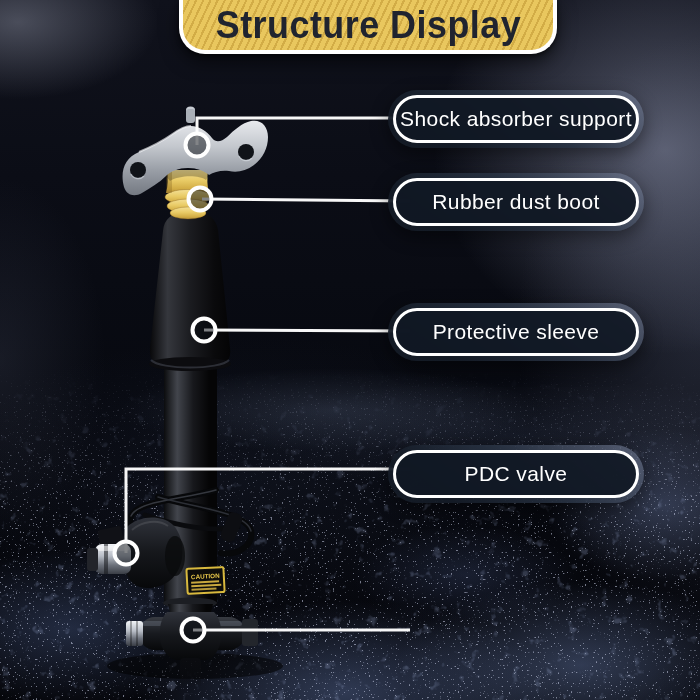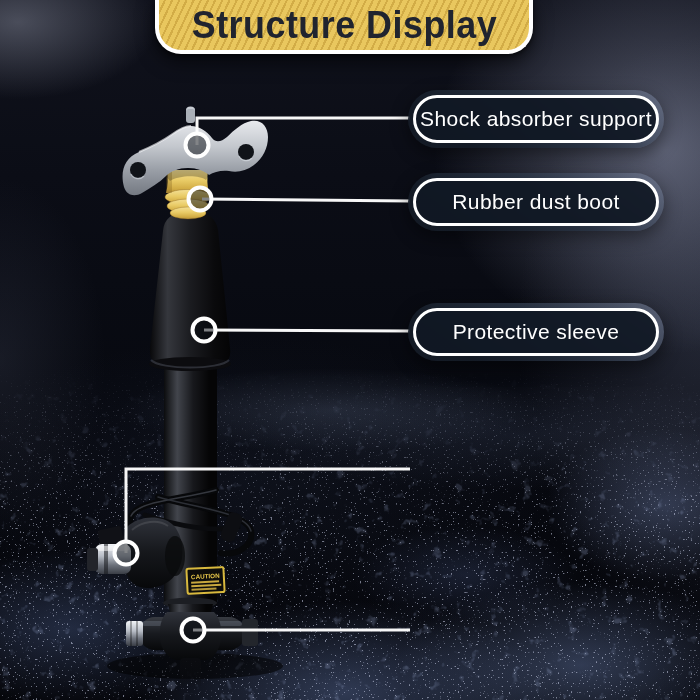--- a/index.html
+++ b/index.html
@@ -30,34 +30,34 @@
     position:absolute;left:0;bottom:0;width:700px;height:330px;opacity:.55;
     -webkit-mask-image:linear-gradient(180deg,transparent 0,#000 45%);
             mask-image:linear-gradient(180deg,transparent 0,#000 45%);
   }
   .vignette{
     position:absolute;inset:0;
     background:radial-gradient(120% 120% at 50% 45%, transparent 55%, rgba(0,0,0,.38) 100%);
   }
   
   .banner{
-    position:absolute;left:155px;top:0;width:370px;height:50px;
+    position:absolute;left:179px;top:0;width:370px;height:50px;
     background:repeating-linear-gradient(115deg,#e9c75e 0 4.5px,#d2ac46 4.5px 6.5px);
     border:4px solid #fff;border-top:none;
     border-radius:0 0 26px 26px;
     box-shadow:0 8px 18px rgba(0,0,0,.55),0 2px 4px rgba(0,0,0,.5);
     display:flex;align-items:center;justify-content:center;
   }
   .banner-text{
     font-size:37px;font-weight:bold;color:#20242f;letter-spacing:.5px;
     transform:scaleX(.97) scaleY(1.05);white-space:nowrap;
   }
   
   .callout{
-    position:absolute;left:408px;width:256px;height:58px;
+    position:absolute;left:388px;width:256px;height:58px;
     border-radius:30px;padding:0;box-sizing:border-box;
     background:linear-gradient(215deg, rgba(122,132,158,.60), rgba(40,50,66,.92) 45%, rgba(20,27,38,.95) 80%);
     box-shadow:0 6px 18px rgba(0,0,0,.45);
   }
   .pill{
     position:absolute;inset:5px;
     border:3px solid #fff;border-radius:25px;
     background:rgba(16,24,35,.93);
     display:flex;align-items:center;justify-content:center;
   }
@@ -243,14 +243,19 @@
   <div class="callout" style="top:173px">
     <div class="pill">
       <span class="pill-text">Rubber dust boot</span>
     </div>
   </div>
   <div class="callout" style="top:303px">
     <div class="pill">
       <span class="pill-text">Protective sleeve</span>
     </div>
   </div>
+  <div class="callout" style="top:445px">
+    <div class="pill">
+      <span class="pill-text">PDC valve</span>
+    </div>
+  </div>
 
 </div>
 
 </body></html>

